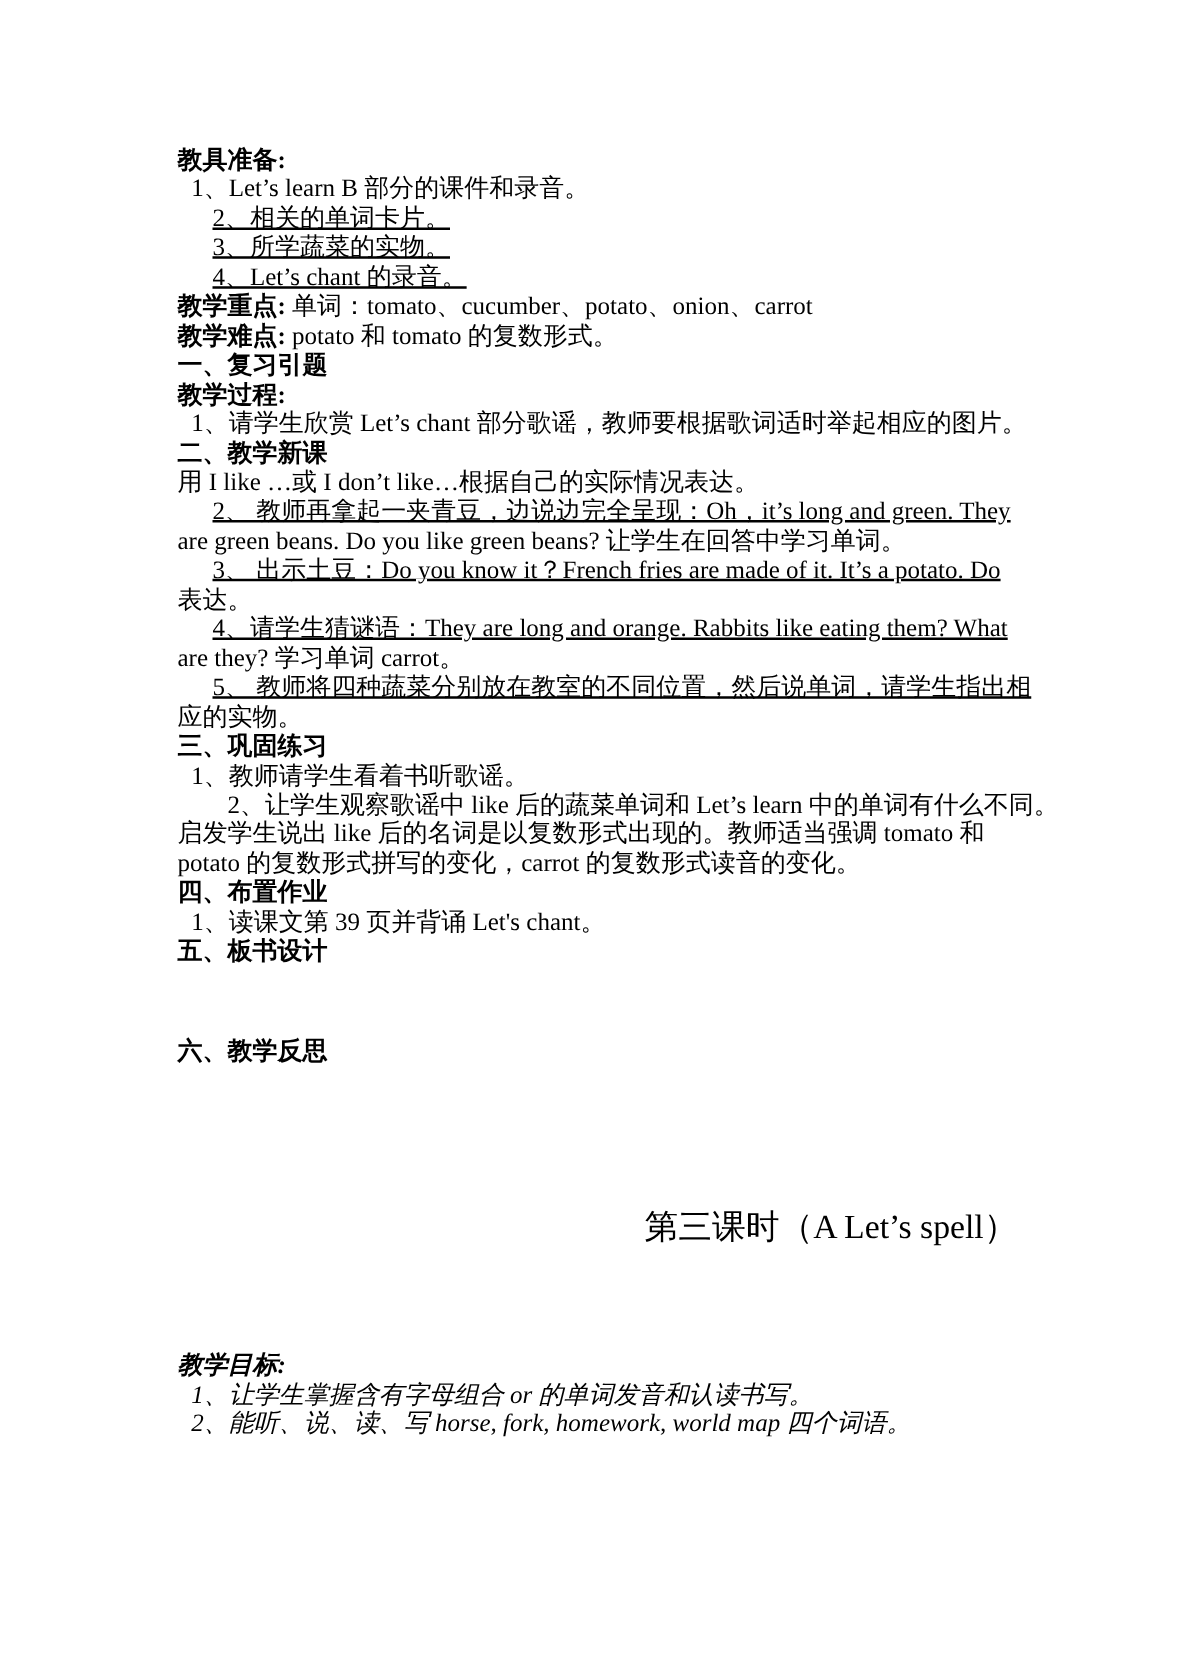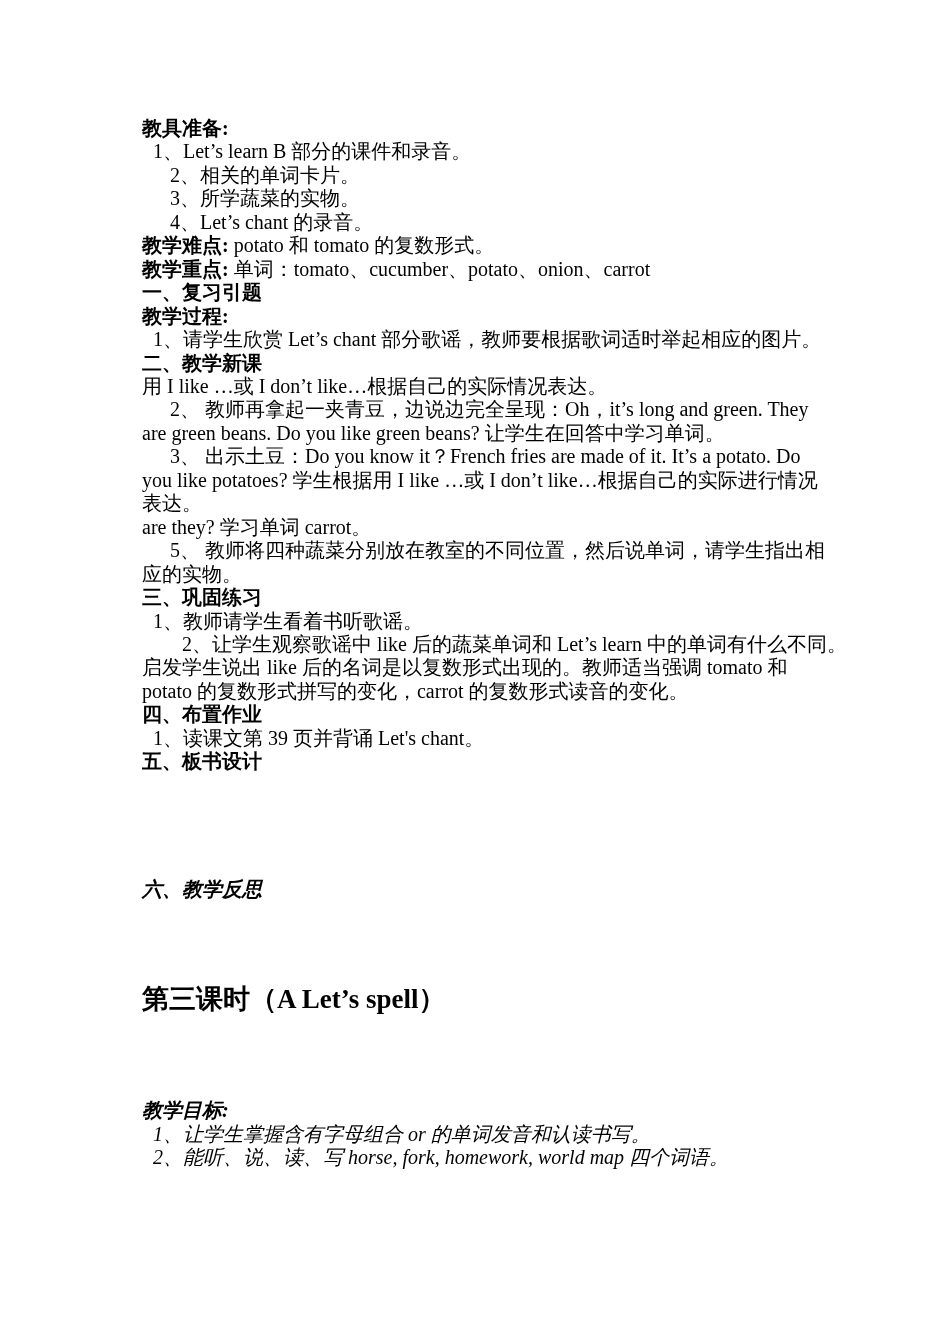--- a/index.html
+++ b/index.html
@@ -27,56 +27,56 @@
     width: 672px;
   }
   .line {
     font-size: 20px;
     line-height: 23.45px;
     white-space: pre;
   }
   .run { font-weight: normal; }
   .b   { font-weight: 700; }
   .i1  { padding-left: 11px; }
-  .i2  { padding-left: 28px; }
+  .i2  { padding-left: 28px; text-decoration: underline; }
   .i2b { padding-left: 40px; }
-  .gap-lg { margin-top: 104px; font-style: italic; }
+  .gap-lg { margin-top: 56px; }
   .doc-title {
-    margin-top: 80px;
-    text-align: left;
+    margin-top: 110px;
+    text-align: right;
     font-size: 27px;
     line-height: 36px;
-    font-weight: 700;
+    font-weight: 400;
     white-space: pre;
   }
   .goals { margin-top: 82px; font-style: italic; }
 </style>
 </head>
 <body>
 
 <div class="page">
   <div class="content">
     <div id="block-a">
         <div class="line"><span class="run b">教具准备:</span></div>
         <div class="line i1"><span class="run">1、Let’s learn B 部分的课件和录音。</span></div>
         <div class="line i2"><span class="run">2、相关的单词卡片。</span></div>
         <div class="line i2"><span class="run">3、所学蔬菜的实物。</span></div>
         <div class="line i2"><span class="run">4、Let’s chant 的录音。</span></div>
+        <div class="line"><span class="run b">教学重点:</span><span class="run"> 单词：tomato、cucumber、potato、onion、carrot</span></div>
         <div class="line"><span class="run b">教学难点:</span><span class="run"> potato 和 tomato 的复数形式。</span></div>
-        <div class="line"><span class="run b">教学重点:</span><span class="run"> 单词：tomato、cucumber、potato、onion、carrot</span></div>
         <div class="line"><span class="run b">一、复习引题</span></div>
         <div class="line"><span class="run b">教学过程:</span></div>
         <div class="line i1"><span class="run">1、请学生欣赏 Let’s chant 部分歌谣，教师要根据歌词适时举起相应的图片。</span></div>
         <div class="line"><span class="run b">二、教学新课</span></div>
         <div class="line"><span class="run">用 I like …或 I don’t like…根据自己的实际情况表达。</span></div>
         <div class="line i2"><span class="run">2、 教师再拿起一夹青豆，边说边完全呈现：Oh，it’s long and green. They</span></div>
         <div class="line"><span class="run">are green beans. Do you like green beans? 让学生在回答中学习单词。</span></div>
         <div class="line i2"><span class="run">3、 出示土豆：Do you know it？French fries are made of it. It’s a potato. Do</span></div>
-        <div class="line"><span class="run">you like potatoes? 学生根据用 I like …或 I don’t like…根据自己的实际进行情况</span></div>
         <div class="line"><span class="run">表达。</span></div>
+        <div class="line i2"><span class="run">4、请学生猜谜语：They are long and orange. Rabbits like eating them? What</span></div>
         <div class="line"><span class="run">are they? 学习单词 carrot。</span></div>
         <div class="line i2"><span class="run">5、 教师将四种蔬菜分别放在教室的不同位置，然后说单词，请学生指出相</span></div>
         <div class="line"><span class="run">应的实物。</span></div>
         <div class="line"><span class="run b">三、巩固练习</span></div>
         <div class="line i1"><span class="run">1、教师请学生看着书听歌谣。</span></div>
         <div class="line i2b"><span class="run">2、让学生观察歌谣中 like 后的蔬菜单词和 Let’s learn 中的单词有什么不同。</span></div>
         <div class="line"><span class="run">启发学生说出 like 后的名词是以复数形式出现的。教师适当强调 tomato 和</span></div>
         <div class="line"><span class="run">potato 的复数形式拼写的变化，carrot 的复数形式读音的变化。</span></div>
         <div class="line"><span class="run b">四、布置作业</span></div>
         <div class="line i1"><span class="run">1、读课文第 39 页并背诵 Let's chant。</span></div>

